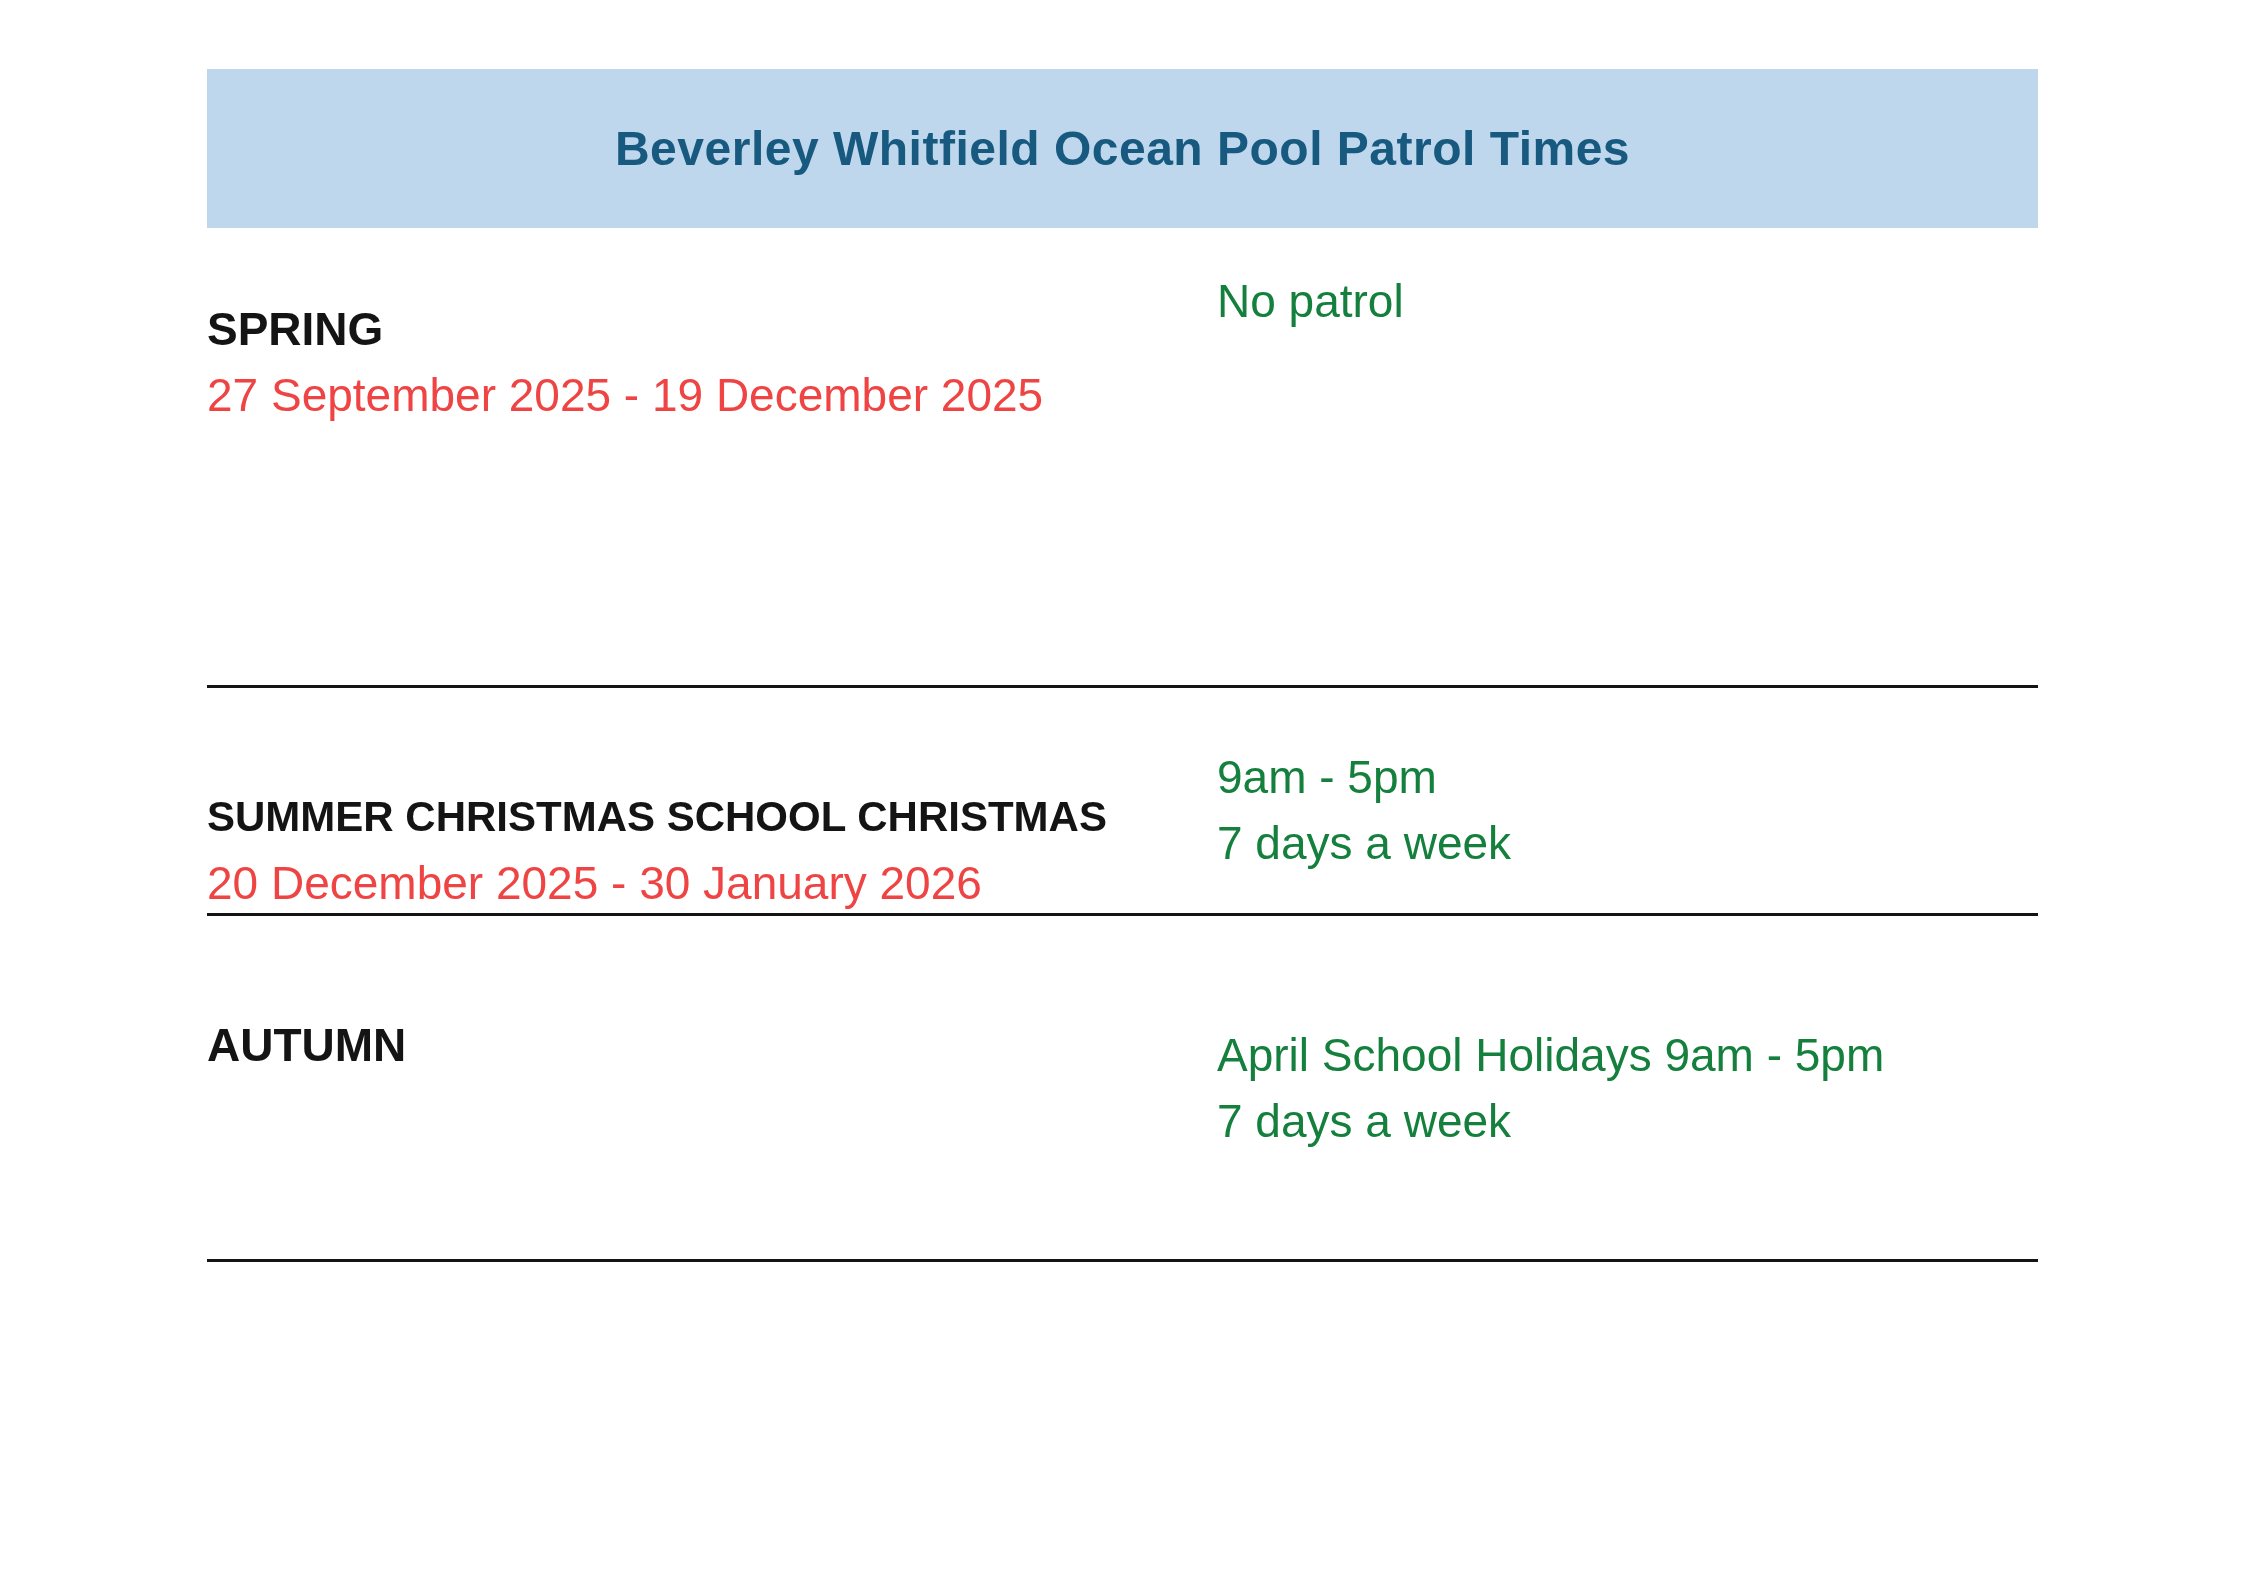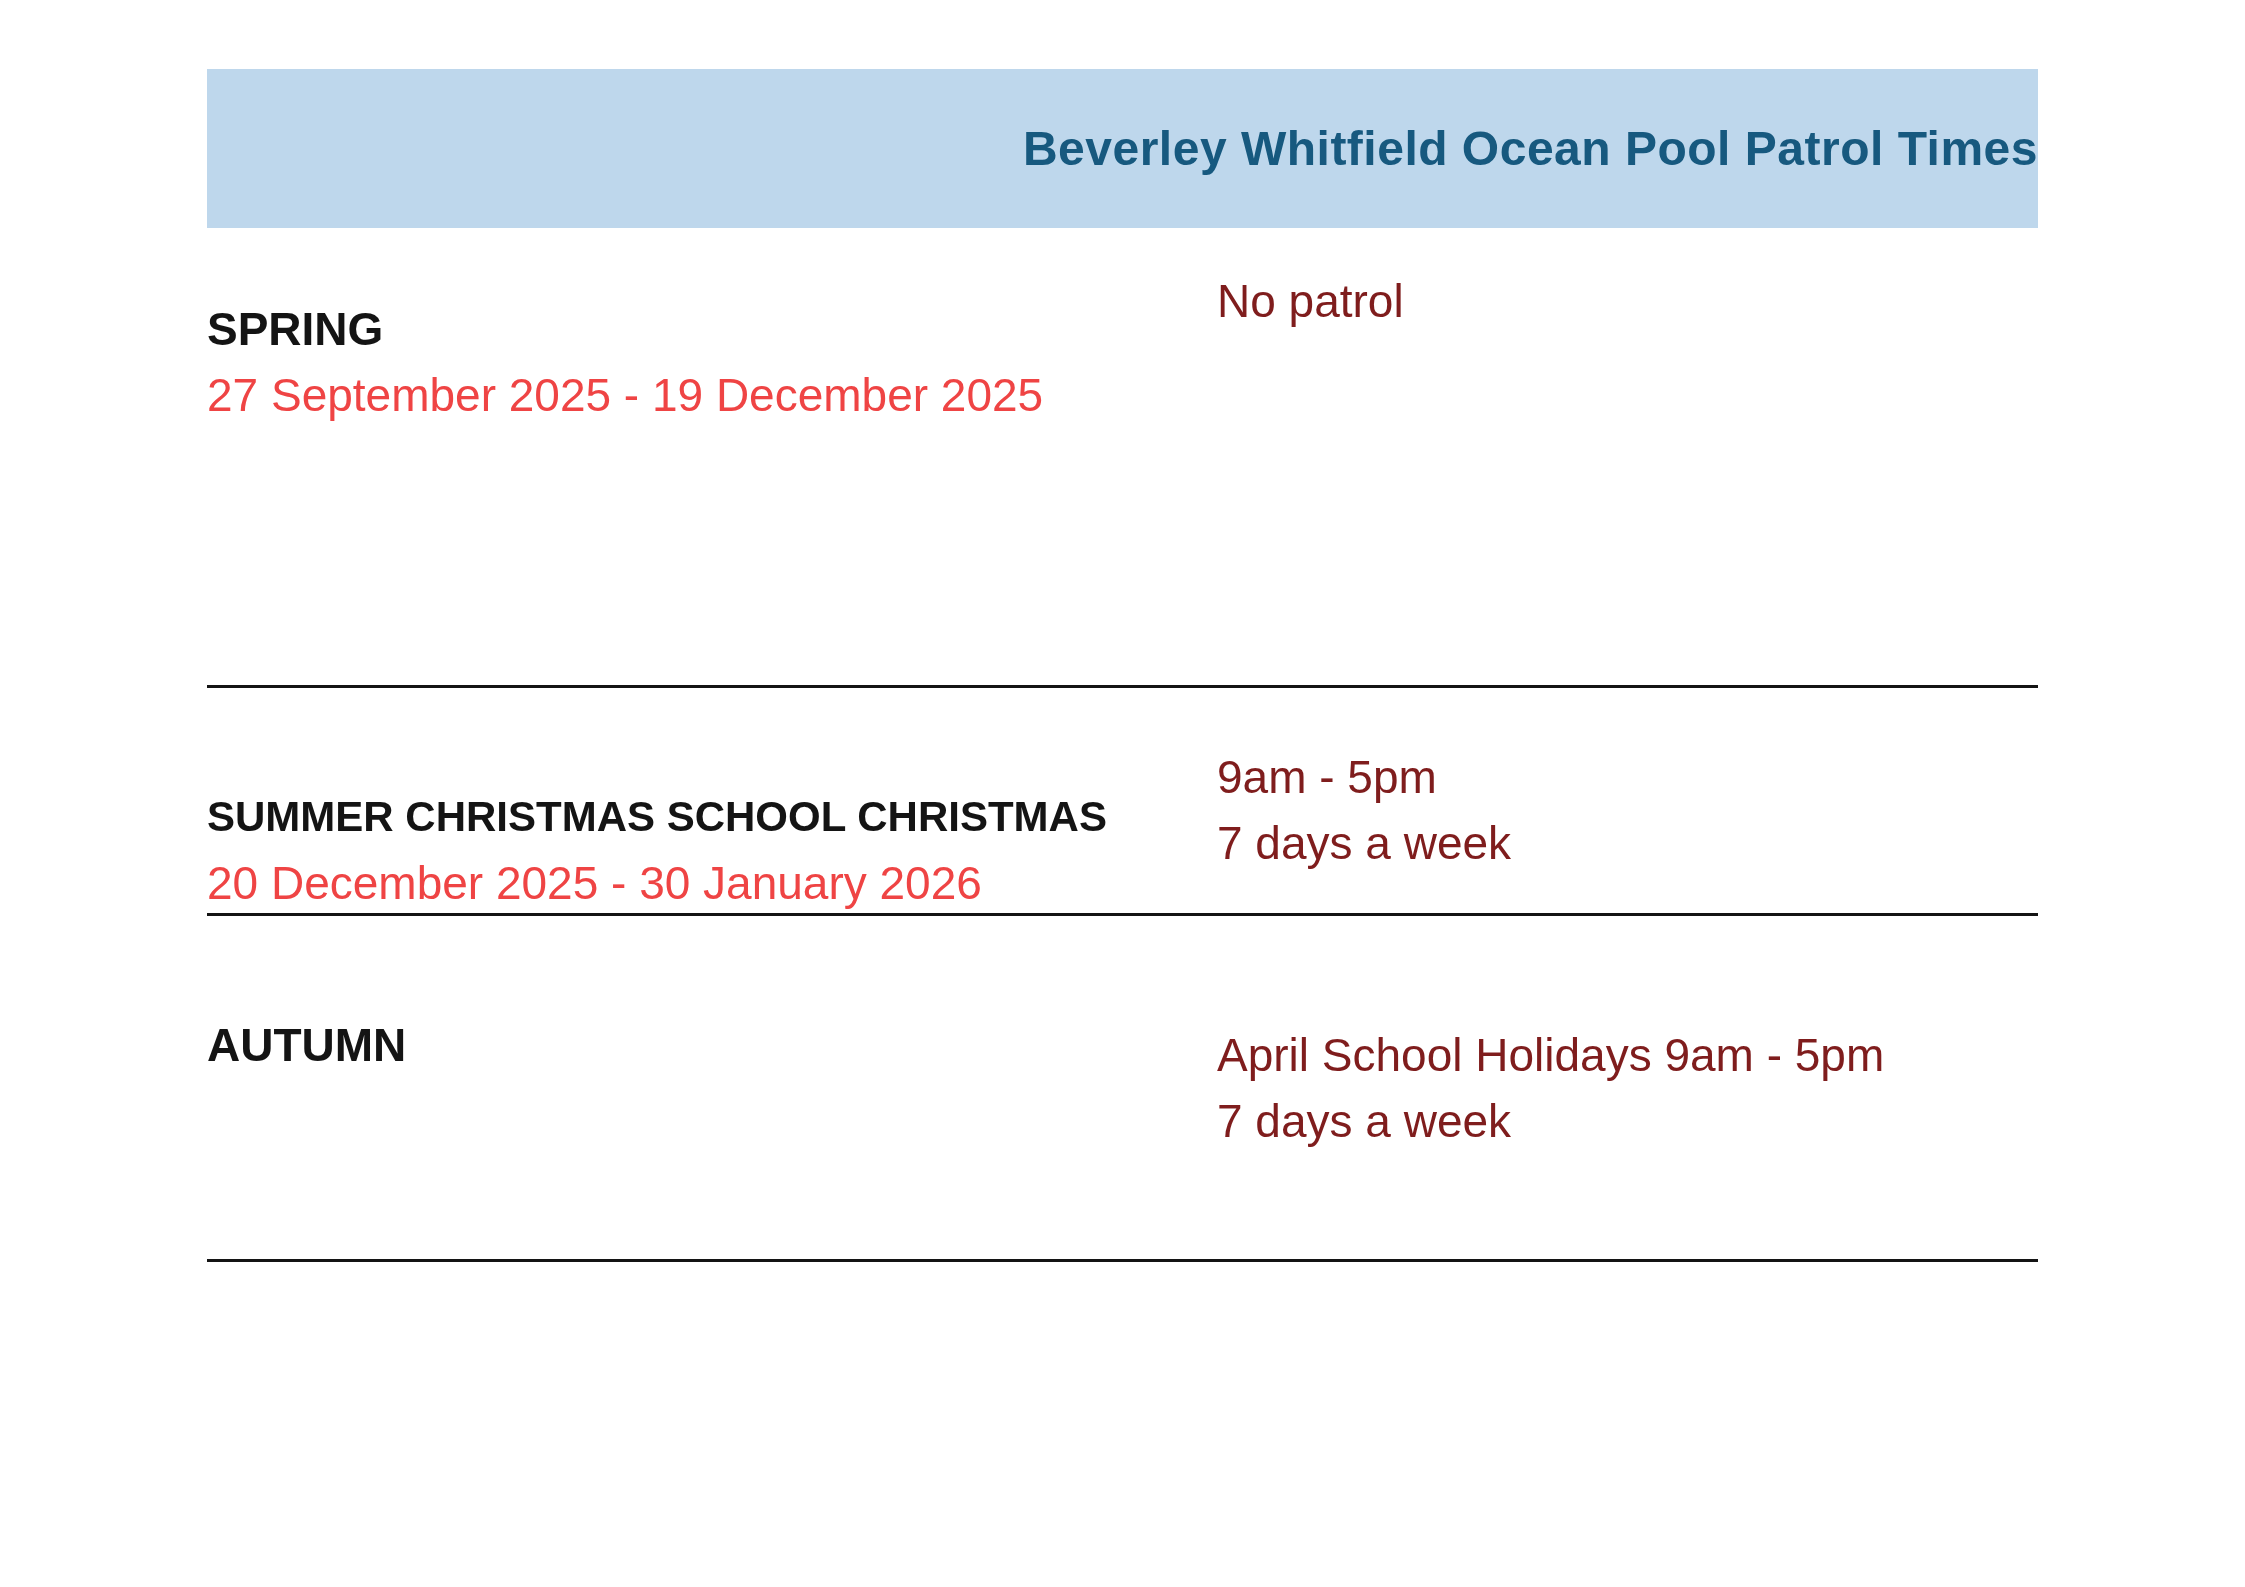--- a/index.html
+++ b/index.html
@@ -21,21 +21,21 @@
     left: 207px;
     top: 69px;
     width: 1831px;
   }
   .banner {
     height: 159px;
     background: #bed7ec;
     color: #17597f;
     display: flex;
     align-items: center;
-    justify-content: flex-end;
+    justify-content: center;
     font-size: 48px;
     font-weight: 700;
     letter-spacing: 0.5px;
   }
   .row {
     display: flex;
     box-sizing: border-box;
     border-bottom: 3px solid #141414;
   }
   .row.r1 { height: 460px; }
@@ -61,21 +61,21 @@
   .r2 .season { font-size: 42px; }
   .dates {
     font-size: 46px;
     line-height: 66px;
     color: #ef4444;
   }
   .time-line {
     font-size: 46px;
     line-height: 66px;
     min-height: 66px;
-    color: #7f1d1d;
+    color: #15803d;
   }
   
   .r1 .cell-left  { padding-top: 36px; }
   .r1 .cell-right { padding-top: 40px; }
   .r2 .cell-left  { padding-top: 64px; }
   .r2 .cell-right { padding-top: 56px; }
   .r3 .cell-left  { padding-top: 64px; }
   .r3 .cell-right { padding-top: 40px; }
   .r4 .cell-left  { padding-top: 78px; }
   .r4 .cell-right { padding-top: 44px; }

